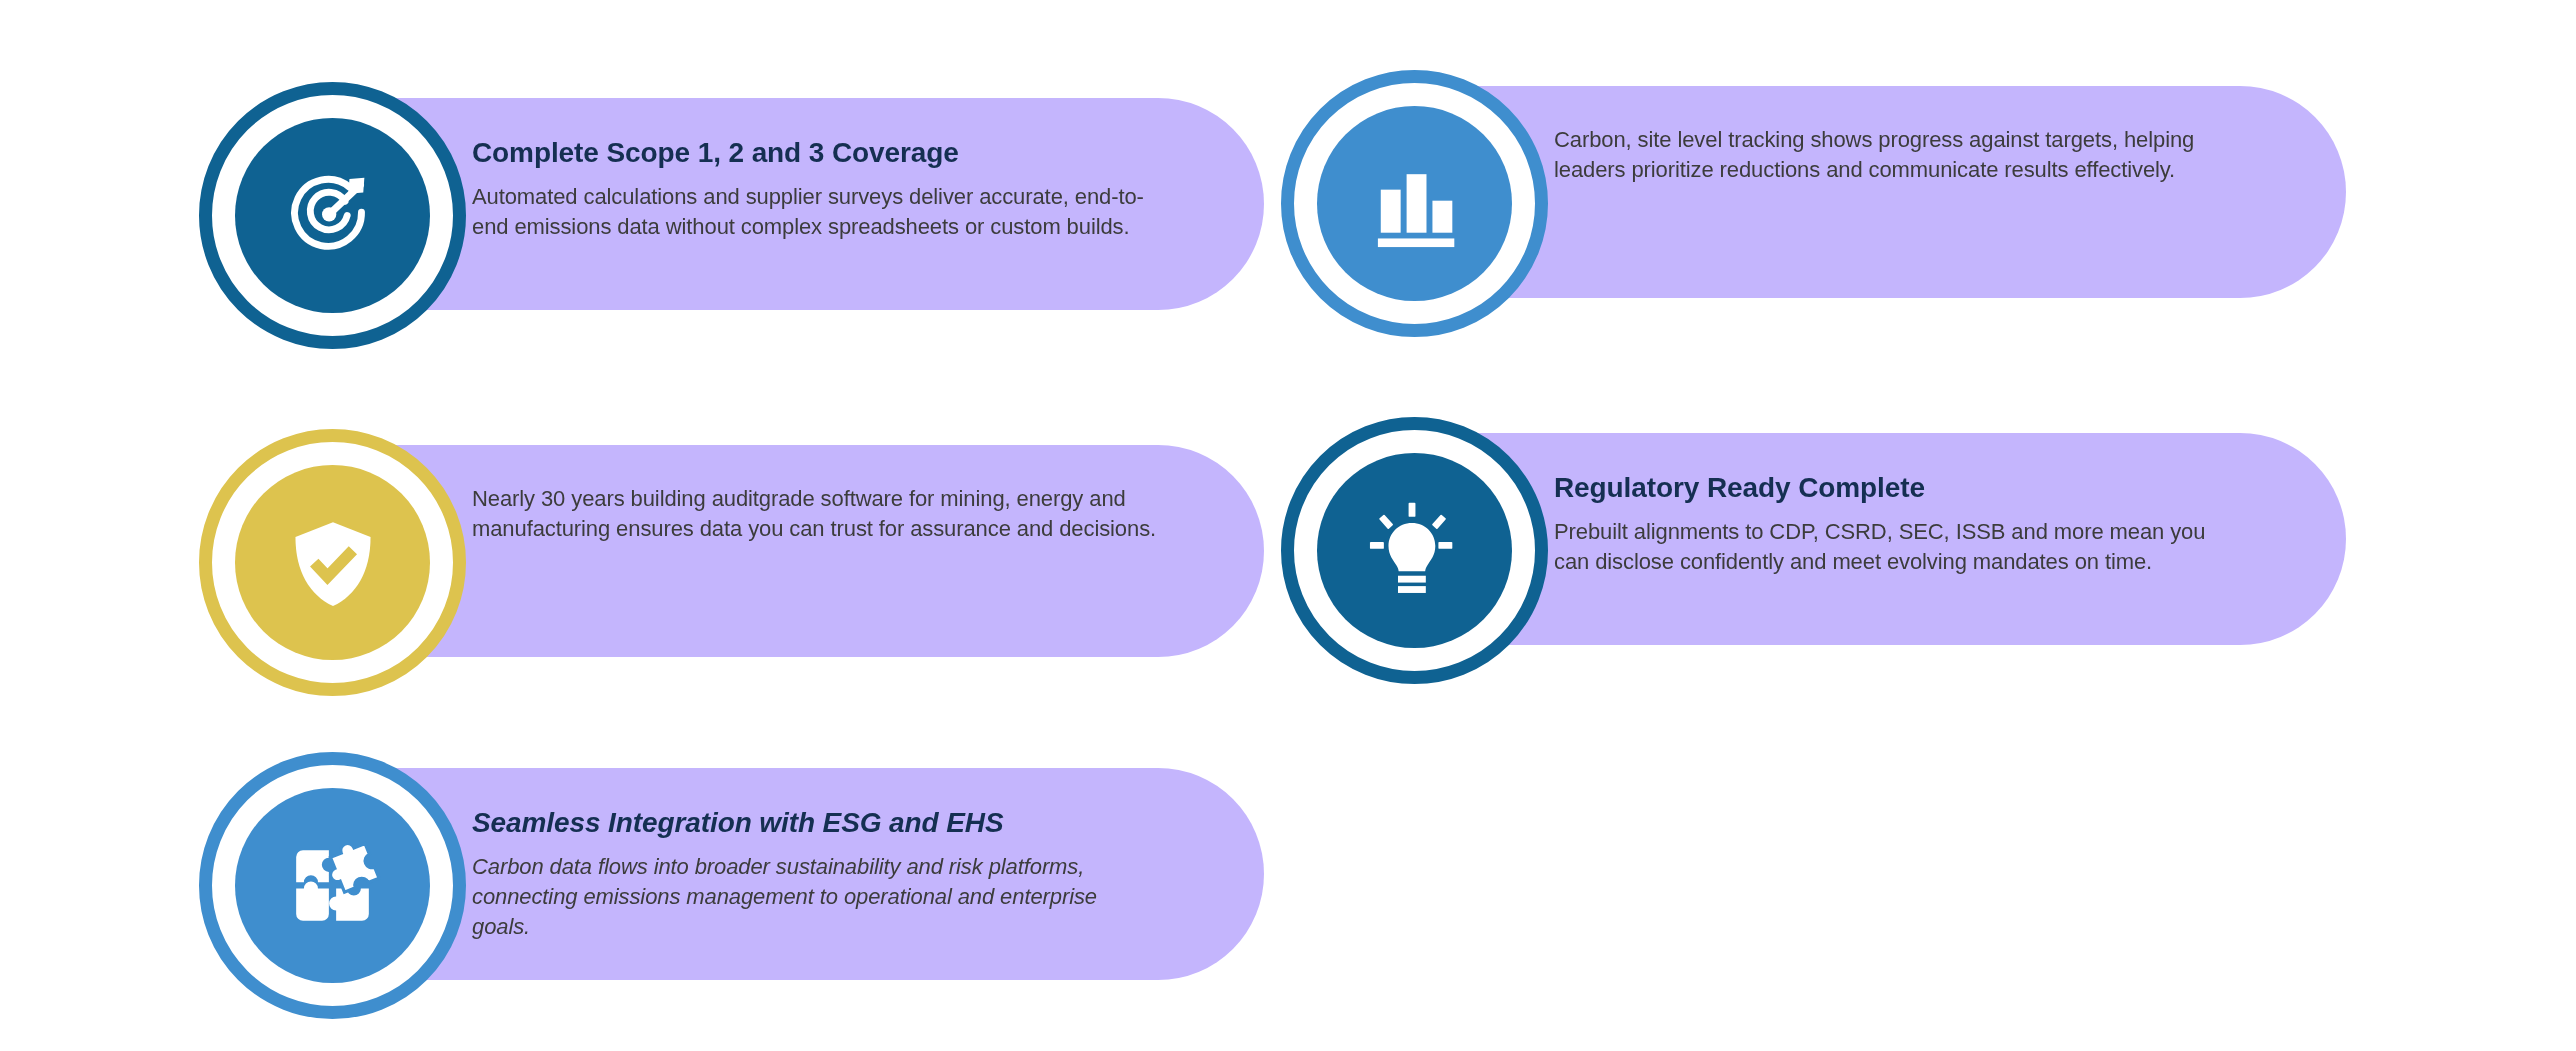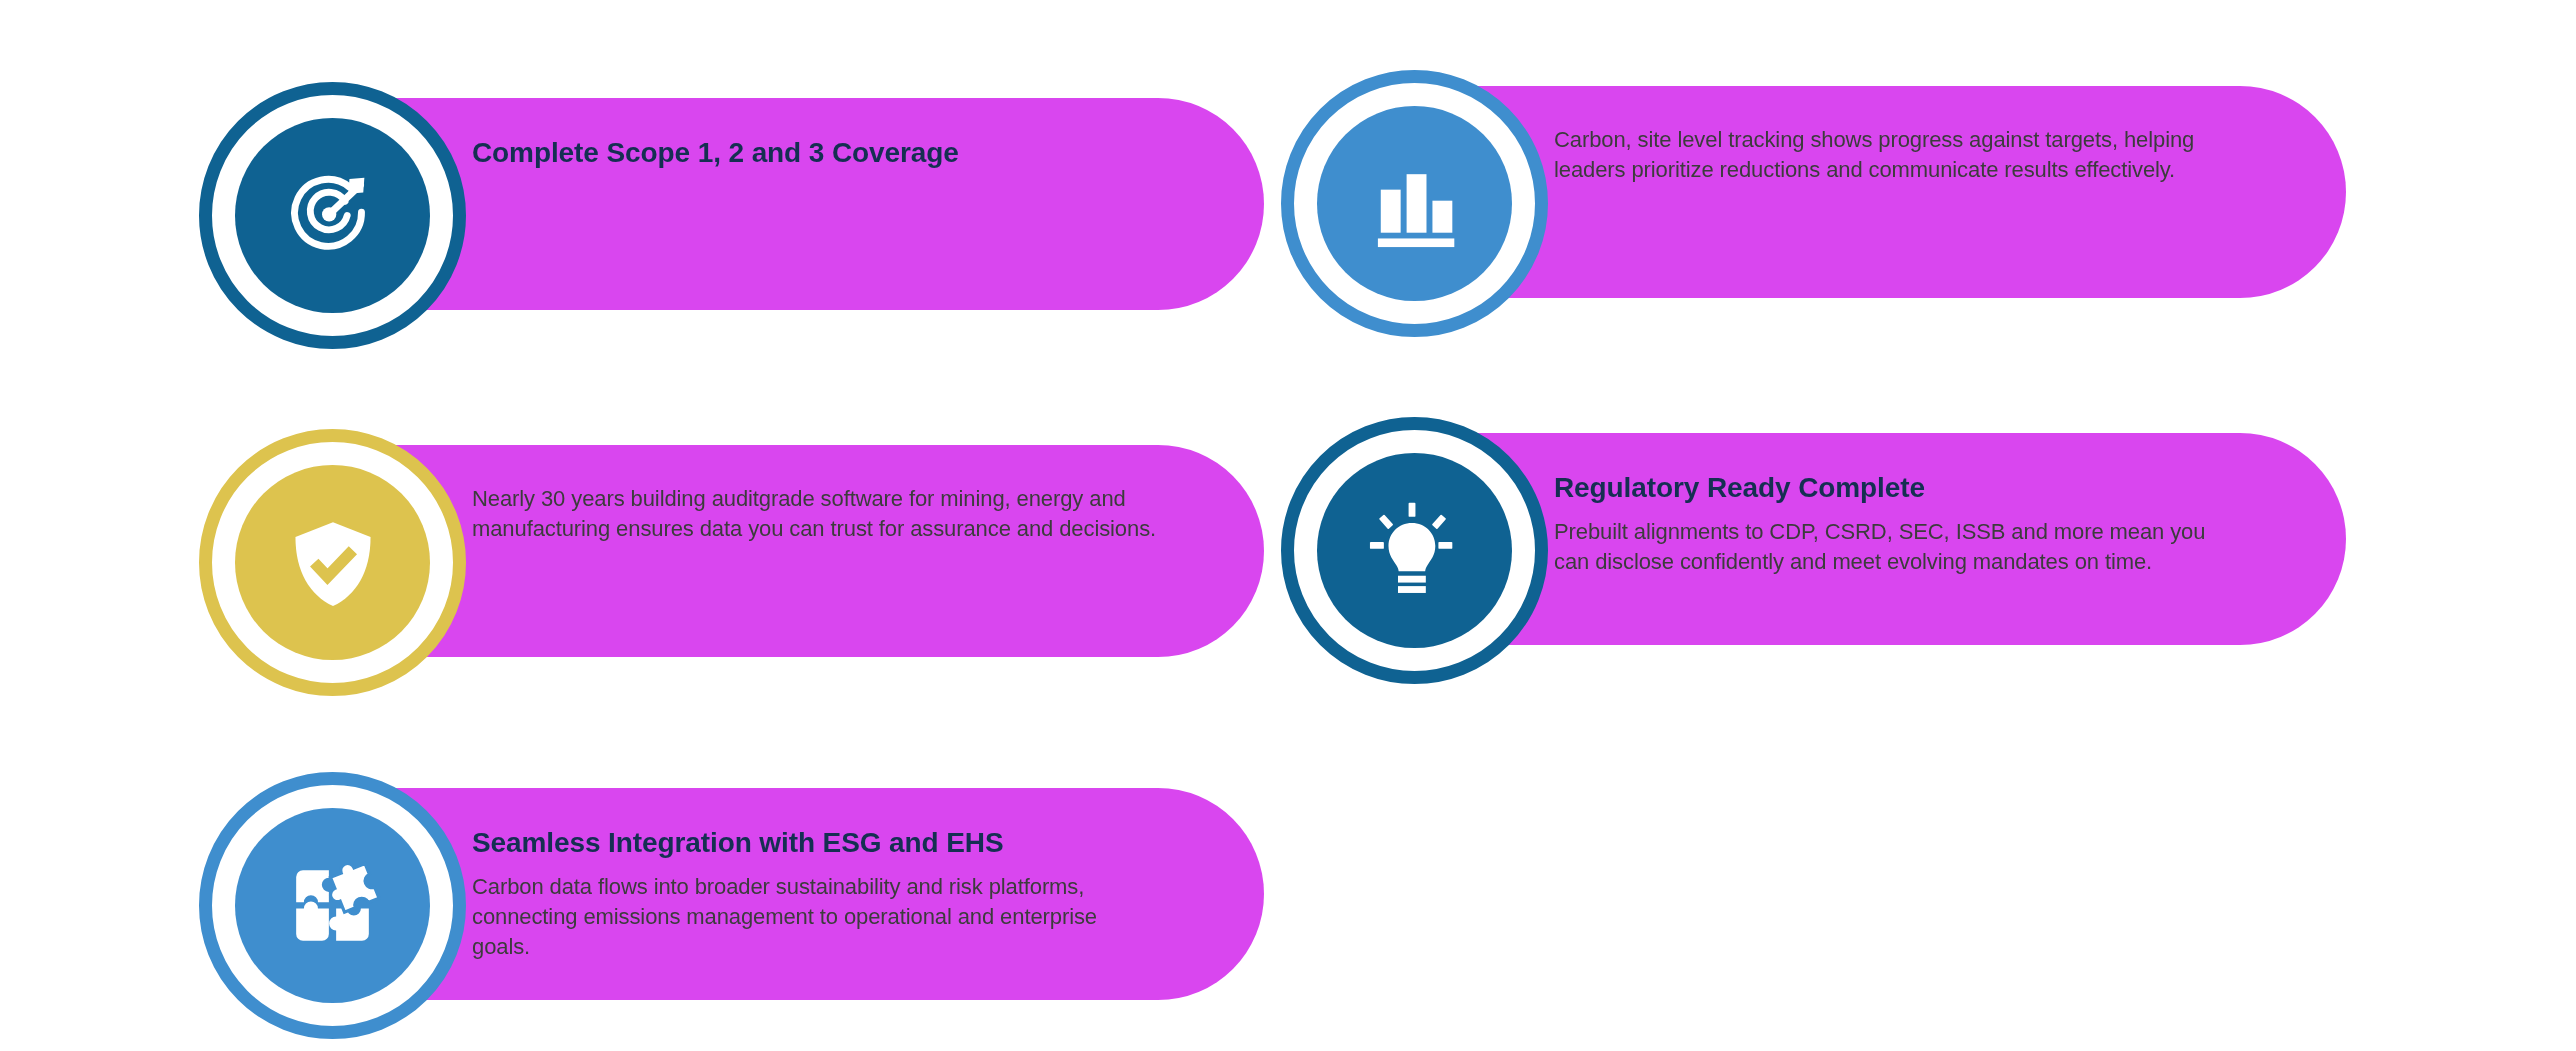--- a/index.html
+++ b/index.html
@@ -38,21 +38,21 @@
     width: 1064px;
     height: 242px;
   }
 
   .card-body {
     position: absolute;
     left: 139px;
     top: 16px;
     width: 926px;
     height: 212px;
-    background: #d946ef;
+    background: #c4b5fd;
     border-radius: 0 121px 121px 0;
     box-sizing: border-box;
     padding: 39px 107px 0 134px;
   }
 
   .card-title {
     margin: 0 0 12.5px 0;
     font-size: 28px;
     font-weight: 700;
     letter-spacing: -0.1px;
@@ -92,35 +92,36 @@
     background: var(--c);
     display: flex;
     align-items: center;
     justify-content: center;
   }
   .medallion-inner svg { display: block; }
 
   
   .row0 { top: 82px;  }
   .row1 { top: 429px; }
-  .row2 { top: 772px; }
+  .row2 { top: 752px; font-style: italic; }
 
   .row0r { top: 70px;  }
   .row1r { top: 417px; }
 </style>
 </head>
 <body>
 
 <div class="board">
 
   <div class="col col-left">
 
     <div class="card row0">
       <div class="card-body">
         <h3 class="card-title">Complete Scope 1, 2 and 3 Coverage</h3>
+        <p class="card-desc">Automated calculations and supplier surveys deliver accurate, end-to-end emissions data without complex spreadsheets or custom builds.</p>
       </div>
       <div class="medallion" style="--c:#0f6292">
         <div class="medallion-inner">
           <svg width="107" height="107" viewBox="0 0 48 48">
             <g fill="none" stroke="#ffffff" stroke-width="3.1" stroke-linecap="round">
               <path d="M31.5 11.2A15 15 0 1 0 37 22.5"></path>
               <path d="M29.6 17.6A8.4 8.4 0 1 0 30.6 24"></path>
             </g>
             <circle cx="22.5" cy="23.5" r="3.2" fill="#ffffff"></circle>
             <path d="M22.5 23.5 L36.5 10.3" stroke="#ffffff" stroke-width="3.2" stroke-linecap="round" fill="none"></path>

